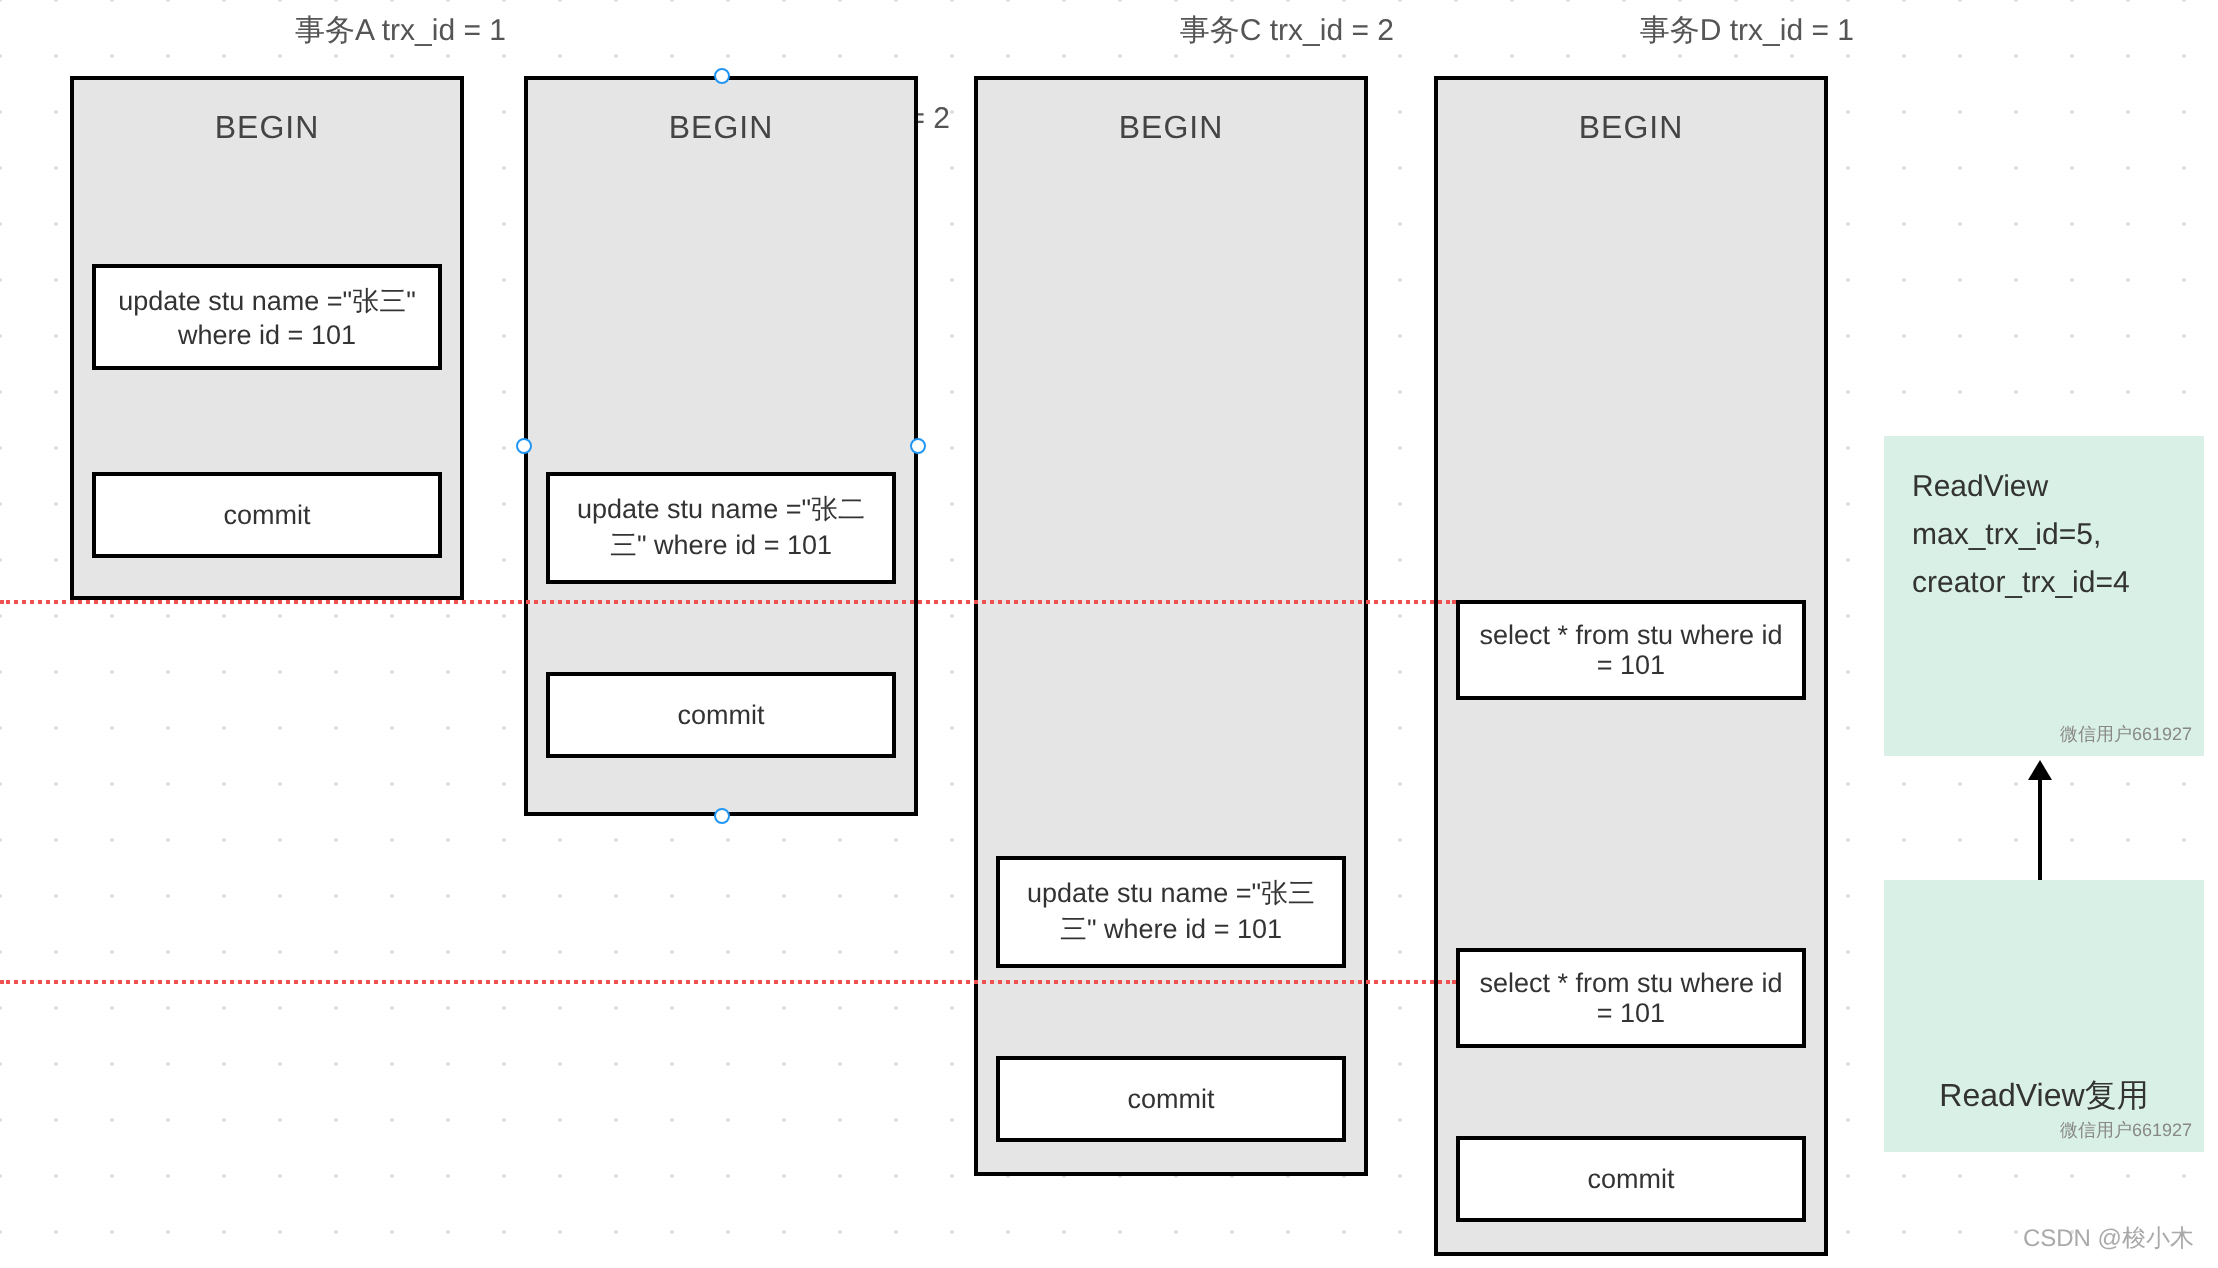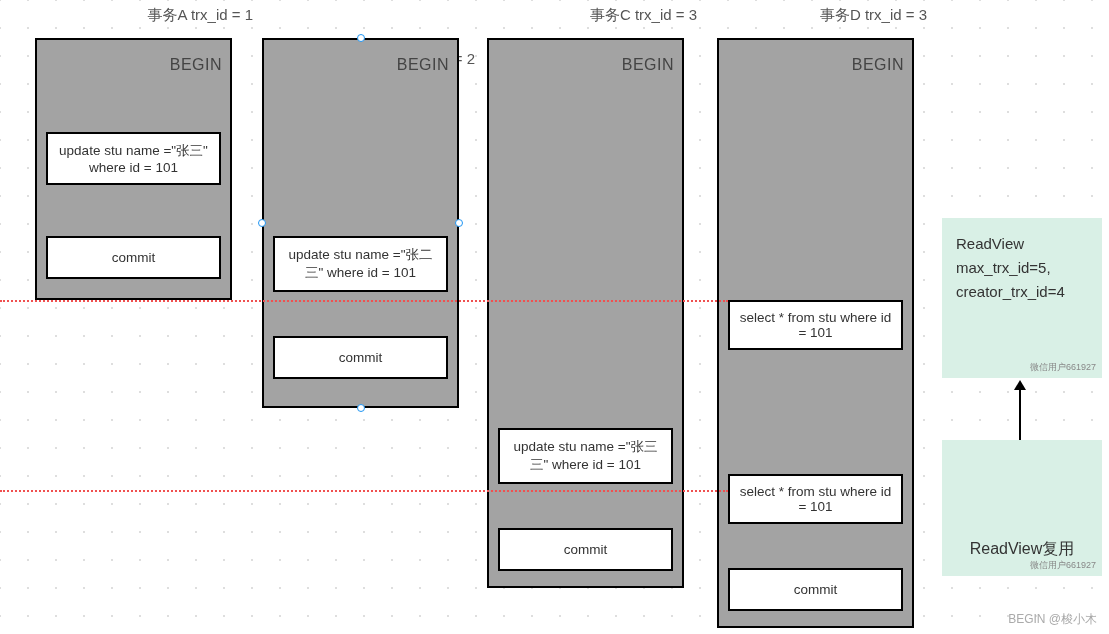--- a/index.html
+++ b/index.html
@@ -22,24 +22,24 @@
   }
   .title {
     position: absolute;
     font-size: 15px;
     color: #555;
     text-align: right;
   }
   .txcol {
     position: absolute;
     border: 2px solid #000;
-    background: #a3a3a3;
+    background: #e5e5e5;
     display: flex;
     flex-direction: column;
-    align-items: flex-end;
+    align-items: center;
     padding: 10px 8px;
   }
   .beginlbl {
     font-size: 16px;
     color: #444;
     margin-top: 6px;
     margin-bottom: 20px;
     letter-spacing: 0.5px;
   }
   .opbox {
@@ -97,22 +97,22 @@
     color: #aaa;
   }
 </style>
 </head>
 <body>
 
 <div class="dotgrid"></div>
 
 <div class="title" style="left:58px; top:6px; width:195px;">事务A  trx_id = 1</div>
 <div class="title" style="left:265px; top:6px; width:210px;margin-top:44px;">事务B  trx_id = 2</div>
-<div class="title" style="left:487px; top:6px; width:210px;">事务C  trx_id = 3</div>
-<div class="title" style="left:717px; top:6px; width:210px;">事务D  trx_id = 3</div>
+<div class="title" style="left:487px; top:6px; width:210px;">事务C  trx_id = 2</div>
+<div class="title" style="left:717px; top:6px; width:210px;">事务D  trx_id = 1</div>
 
 <div class="txcol" style="left:35px; top:38px; width:197px; height:262px;">
   <div class="beginlbl">BEGIN</div>
 </div>
 <div class="opbox" style="left:46px; top:132px;">update stu name ="张三" where id = 101</div>
 <div class="opbox" style="left:46px; top:236px; padding:12px 6px;">commit</div>
 
 <div class="txcol" style="left:262px; top:38px; width:197px; height:370px;">
   <div class="beginlbl">BEGIN</div>
 </div>
@@ -147,13 +147,13 @@
 </div>
 
 <div class="readview" style="left:942px; top:440px; width:160px; height:136px; display:flex; align-items:flex-end; padding-top:48px;">
   <div style="width:100%; text-align:center; font-size:16px;">ReadView复用</div>
   <div class="rv-wm">微信用户661927</div>
 </div>
 
 <div class="arrowline" style="left:1019px; top:388px; height:52px;"></div>
 <div class="arrowhead" style="left:1014px; top:380px;"></div>
 
-<div class="footer-wm">BEGIN @梭小木</div>
+<div class="footer-wm">CSDN @梭小木</div>
 
 </body></html>

